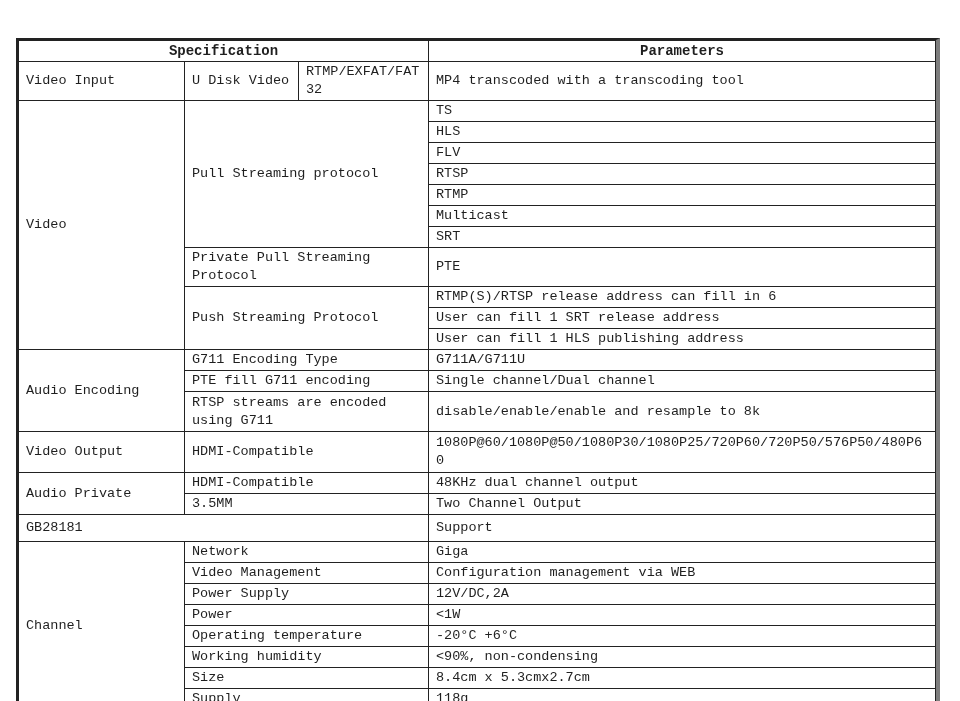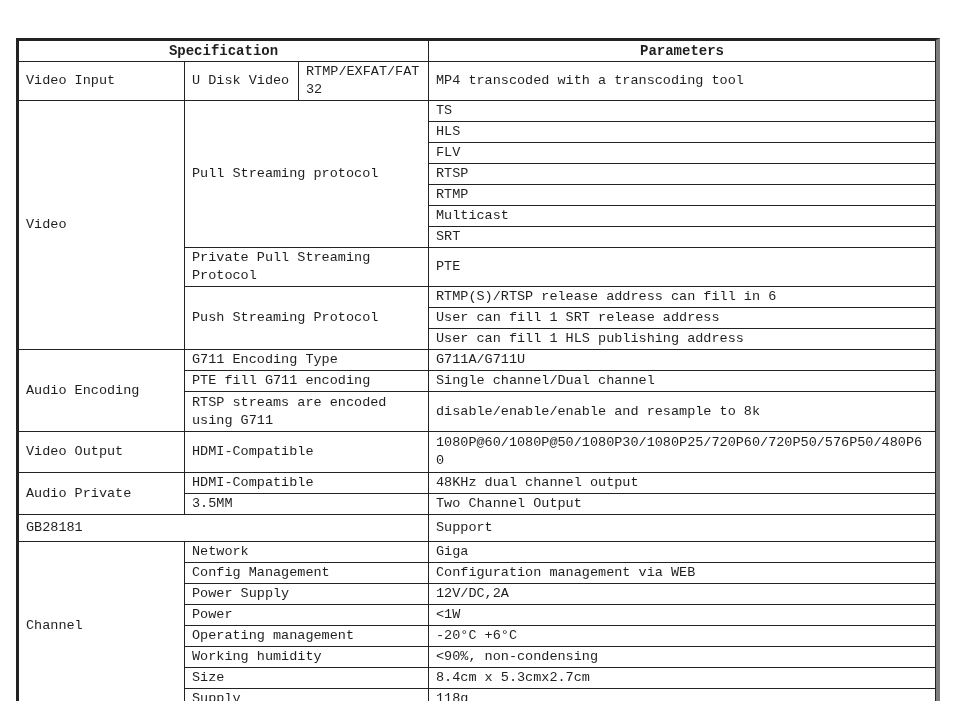--- a/index.html
+++ b/index.html
@@ -151,33 +151,33 @@
         <td colspan="3">GB28181</td>
         <td>Support</td>
       </tr>
 
       <tr class="h20">
         <td rowspan="8">Channel</td>
         <td colspan="2">Network</td>
         <td>Giga</td>
       </tr>
       <tr class="h20">
-        <td colspan="2">Config Management</td>
+        <td colspan="2">Video Management</td>
         <td>Configuration management via WEB</td>
       </tr>
       <tr class="h20">
         <td colspan="2">Power Supply</td>
         <td>12V/DC,2A</td>
       </tr>
       <tr class="h20">
         <td colspan="2">Power</td>
         <td>&lt;1W</td>
       </tr>
       <tr class="h20">
-        <td colspan="2">Operating management</td>
+        <td colspan="2">Operating temperature</td>
         <td>-20°C +6°C</td>
       </tr>
       <tr class="h20">
         <td colspan="2">Working humidity</td>
         <td>&lt;90%, non-condensing</td>
       </tr>
       <tr class="h20">
         <td colspan="2">Size</td>
         <td>8.4cm x 5.3cmx2.7cm</td>
       </tr>

